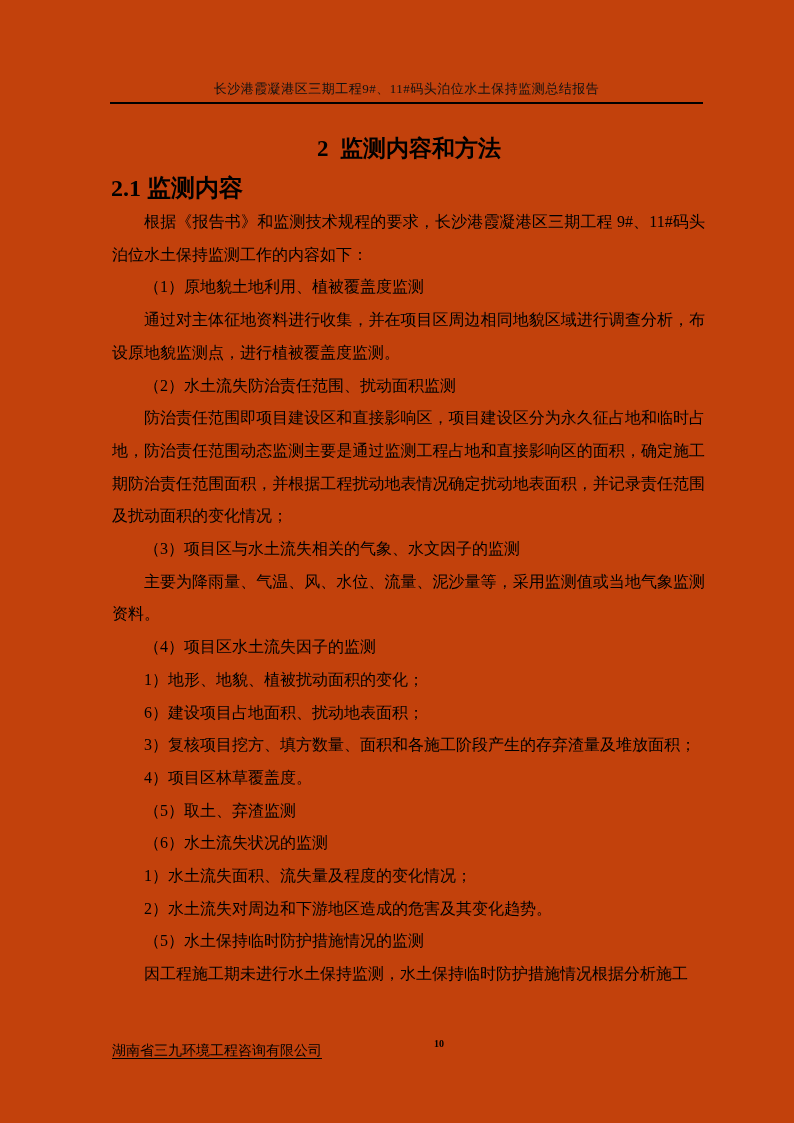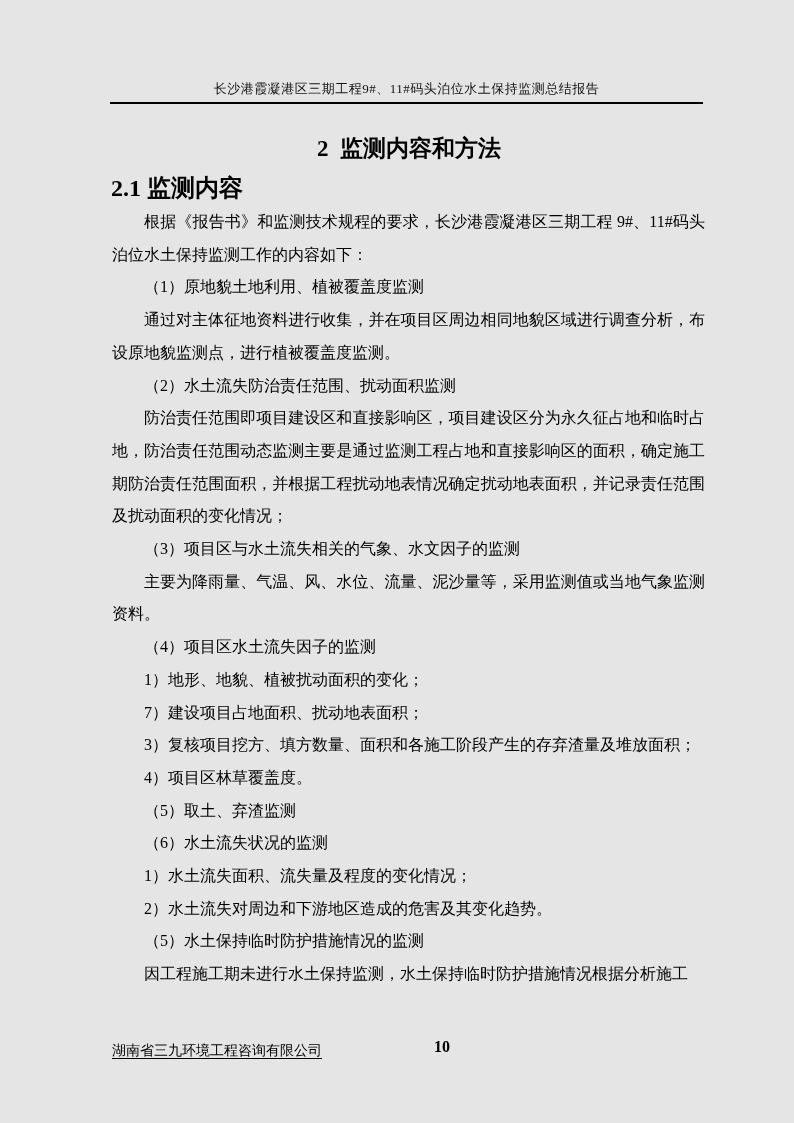--- a/index.html
+++ b/index.html
@@ -4,21 +4,21 @@
 <style>
   html, body {
     margin: 0;
     padding: 0;
     background: #ffffff;
   }
   .page {
     position: relative;
     width: 794px;
     height: 1123px;
-    background: #e5e5e5;
+    background: #c2410c;
     color: #000000;
     font-family: "Liberation Serif", "DejaVu Serif", serif;
     overflow: hidden;
   }
   .running-header {
     position: absolute;
     left: 110px;
     top: 80px;
     width: 593px;
     text-align: center;
@@ -76,21 +76,21 @@
     position: absolute;
     left: 0;
     top: 5px;
     text-decoration: underline;
     text-underline-offset: 3px;
   }
   .footer-page-number {
     position: absolute;
     left: 322px;
     top: 1px;
-    font-size: 16px;
+    font-size: 10px;
     font-weight: bold;
   }
 </style>
 </head>
 <body>
 
 <div class="page">
 
   <div class="running-header">
     <div class="hdr-text">长沙港霞凝港区三期工程9#、11#码头泊位水土保持监测总结报告</div>
@@ -103,21 +103,21 @@
   <div class="body-text">
       <p>根据《报告书》和监测技术规程的要求，长沙港霞凝港区三期工程 9#、11#码头泊位水土保持监测工作的内容如下：</p>
       <p>（1）原地貌土地利用、植被覆盖度监测</p>
       <p>通过对主体征地资料进行收集，并在项目区周边相同地貌区域进行调查分析，布设原地貌监测点，进行植被覆盖度监测。</p>
       <p>（2）水土流失防治责任范围、扰动面积监测</p>
       <p>防治责任范围即项目建设区和直接影响区，项目建设区分为永久征占地和临时占地，防治责任范围动态监测主要是通过监测工程占地和直接影响区的面积，确定施工期防治责任范围面积，并根据工程扰动地表情况确定扰动地表面积，并记录责任范围及扰动面积的变化情况；</p>
       <p>（3）项目区与水土流失相关的气象、水文因子的监测</p>
       <p>主要为降雨量、气温、风、水位、流量、泥沙量等，采用监测值或当地气象监测资料。</p>
       <p>（4）项目区水土流失因子的监测</p>
       <p>1）地形、地貌、植被扰动面积的变化；</p>
-      <p>7）建设项目占地面积、扰动地表面积；</p>
+      <p>6）建设项目占地面积、扰动地表面积；</p>
       <p>3）复核项目挖方、填方数量、面积和各施工阶段产生的存弃渣量及堆放面积；</p>
       <p>4）项目区林草覆盖度。</p>
       <p>（5）取土、弃渣监测</p>
       <p>（6）水土流失状况的监测</p>
       <p>1）水土流失面积、流失量及程度的变化情况；</p>
       <p>2）水土流失对周边和下游地区造成的危害及其变化趋势。</p>
       <p>（5）水土保持临时防护措施情况的监测</p>
       <p>因工程施工期未进行水土保持监测，水土保持临时防护措施情况根据分析施工</p>
     </div>
 

